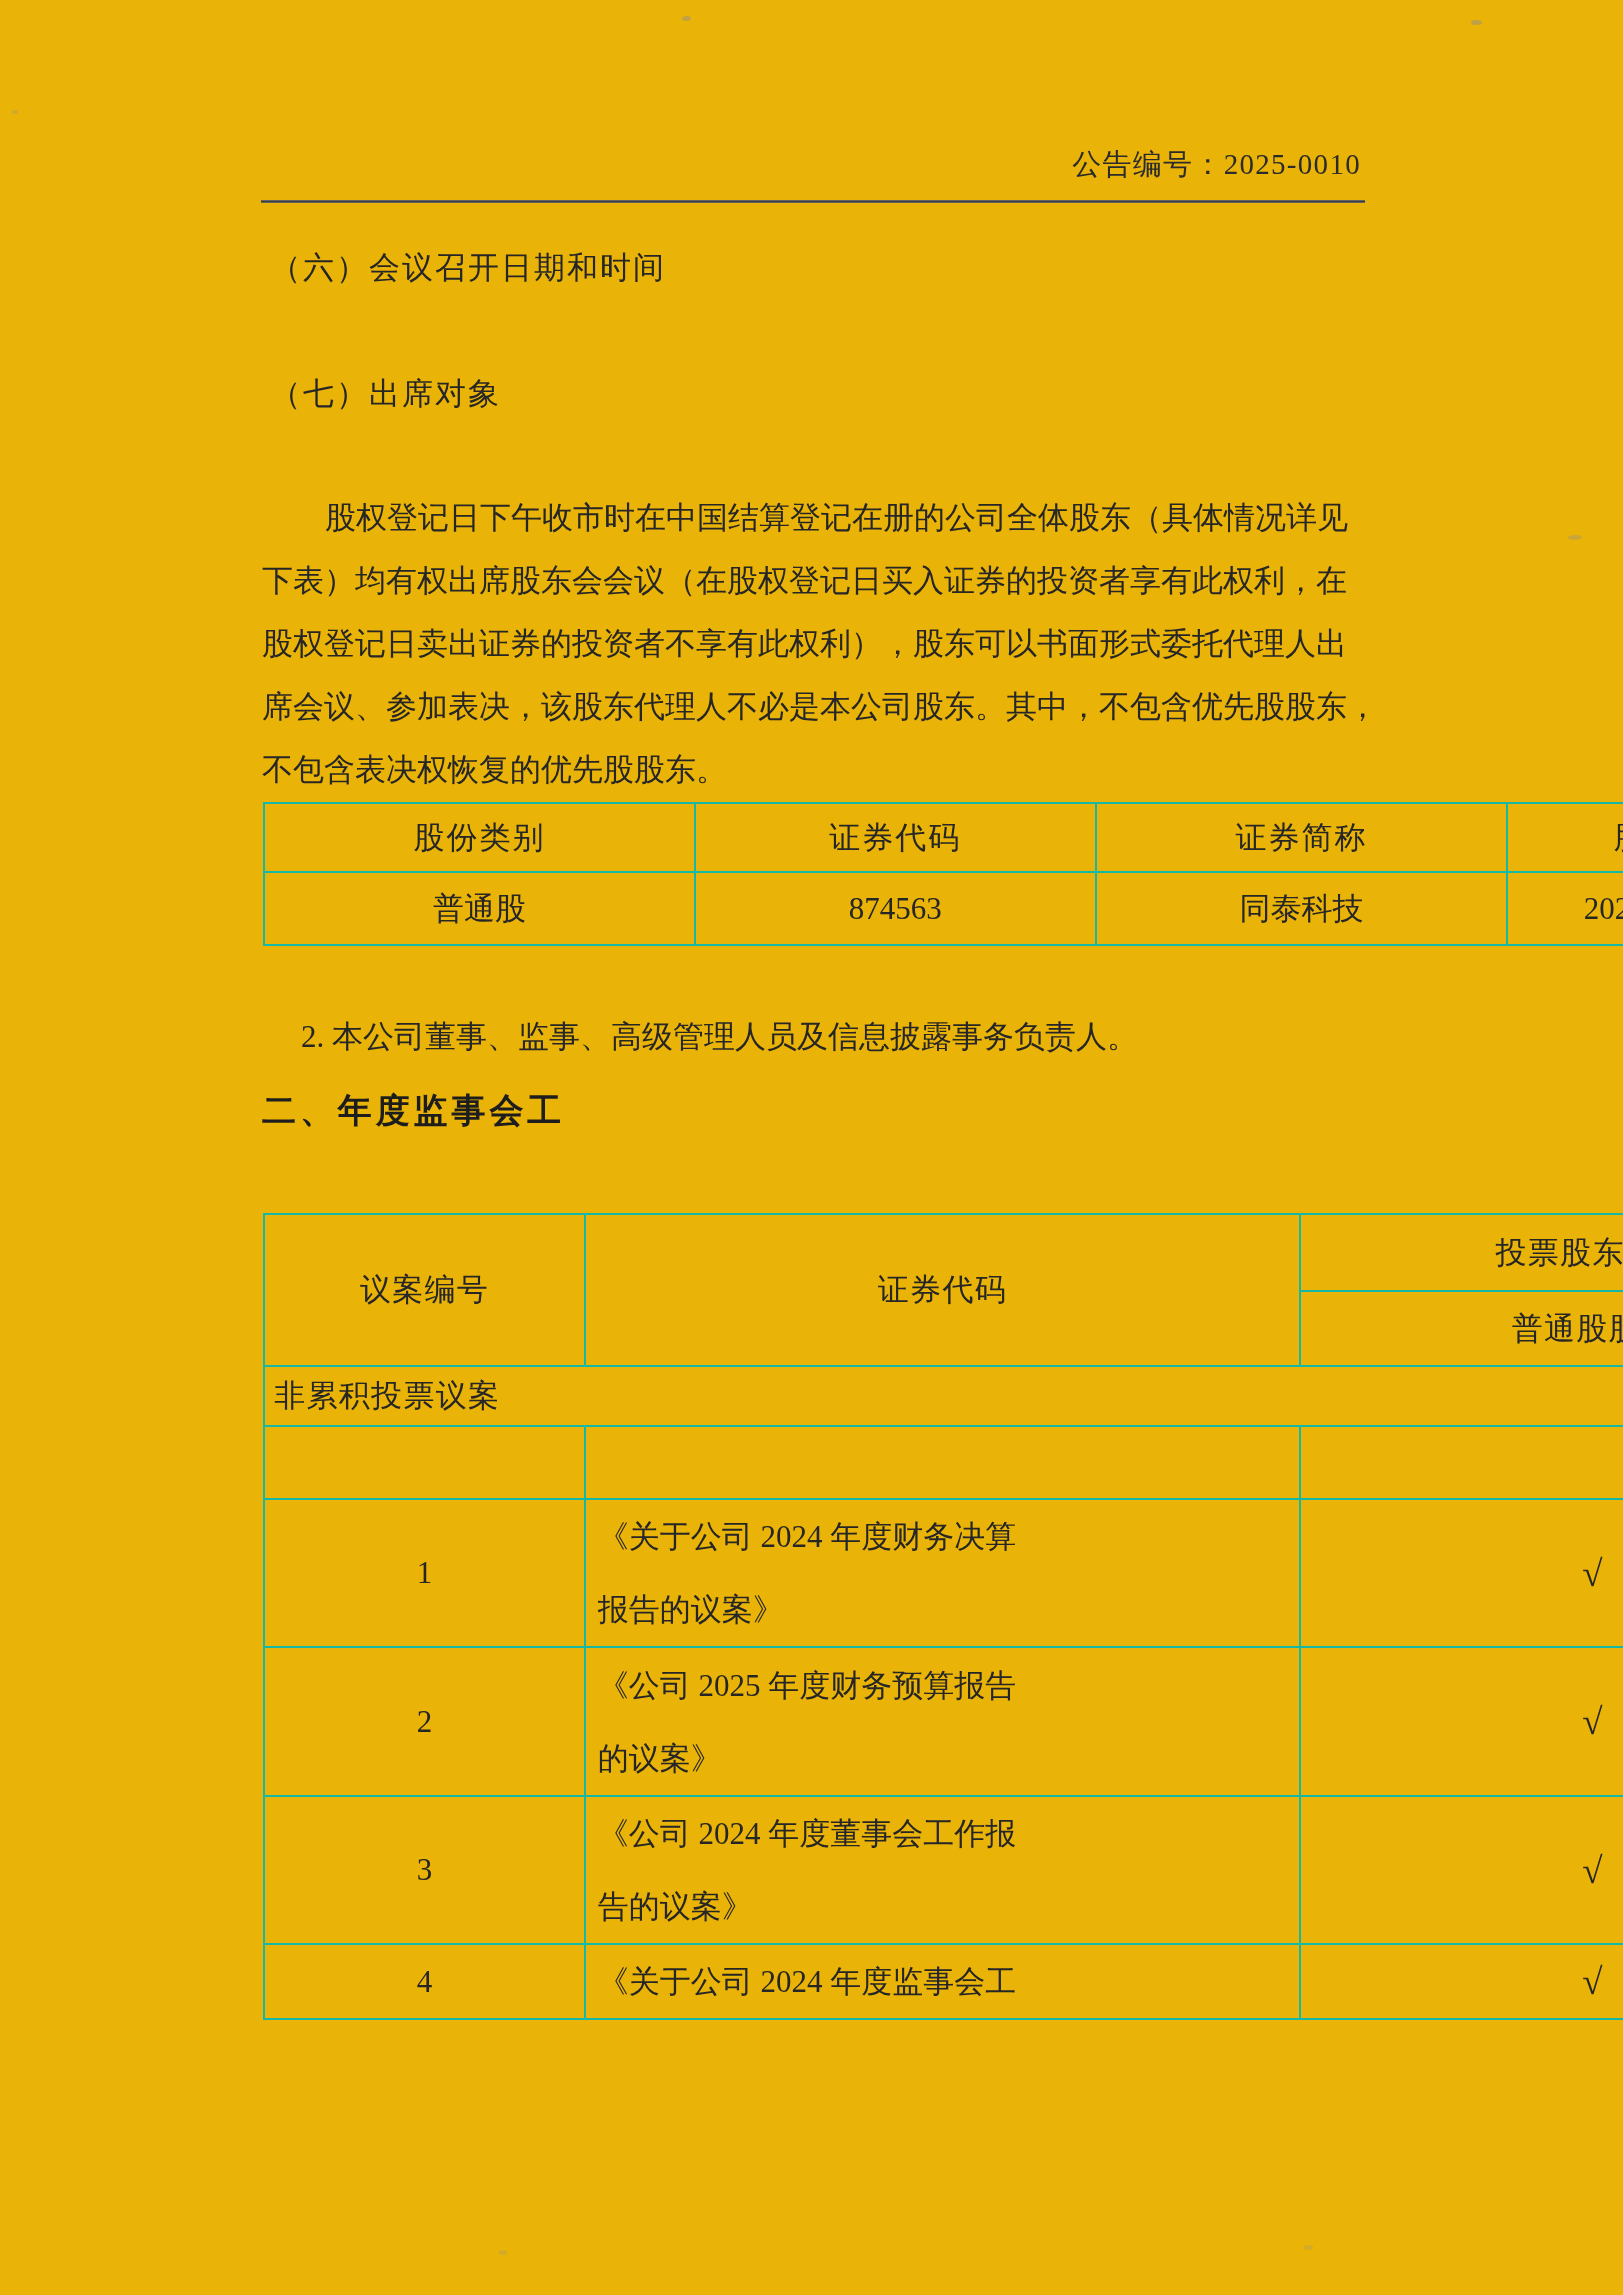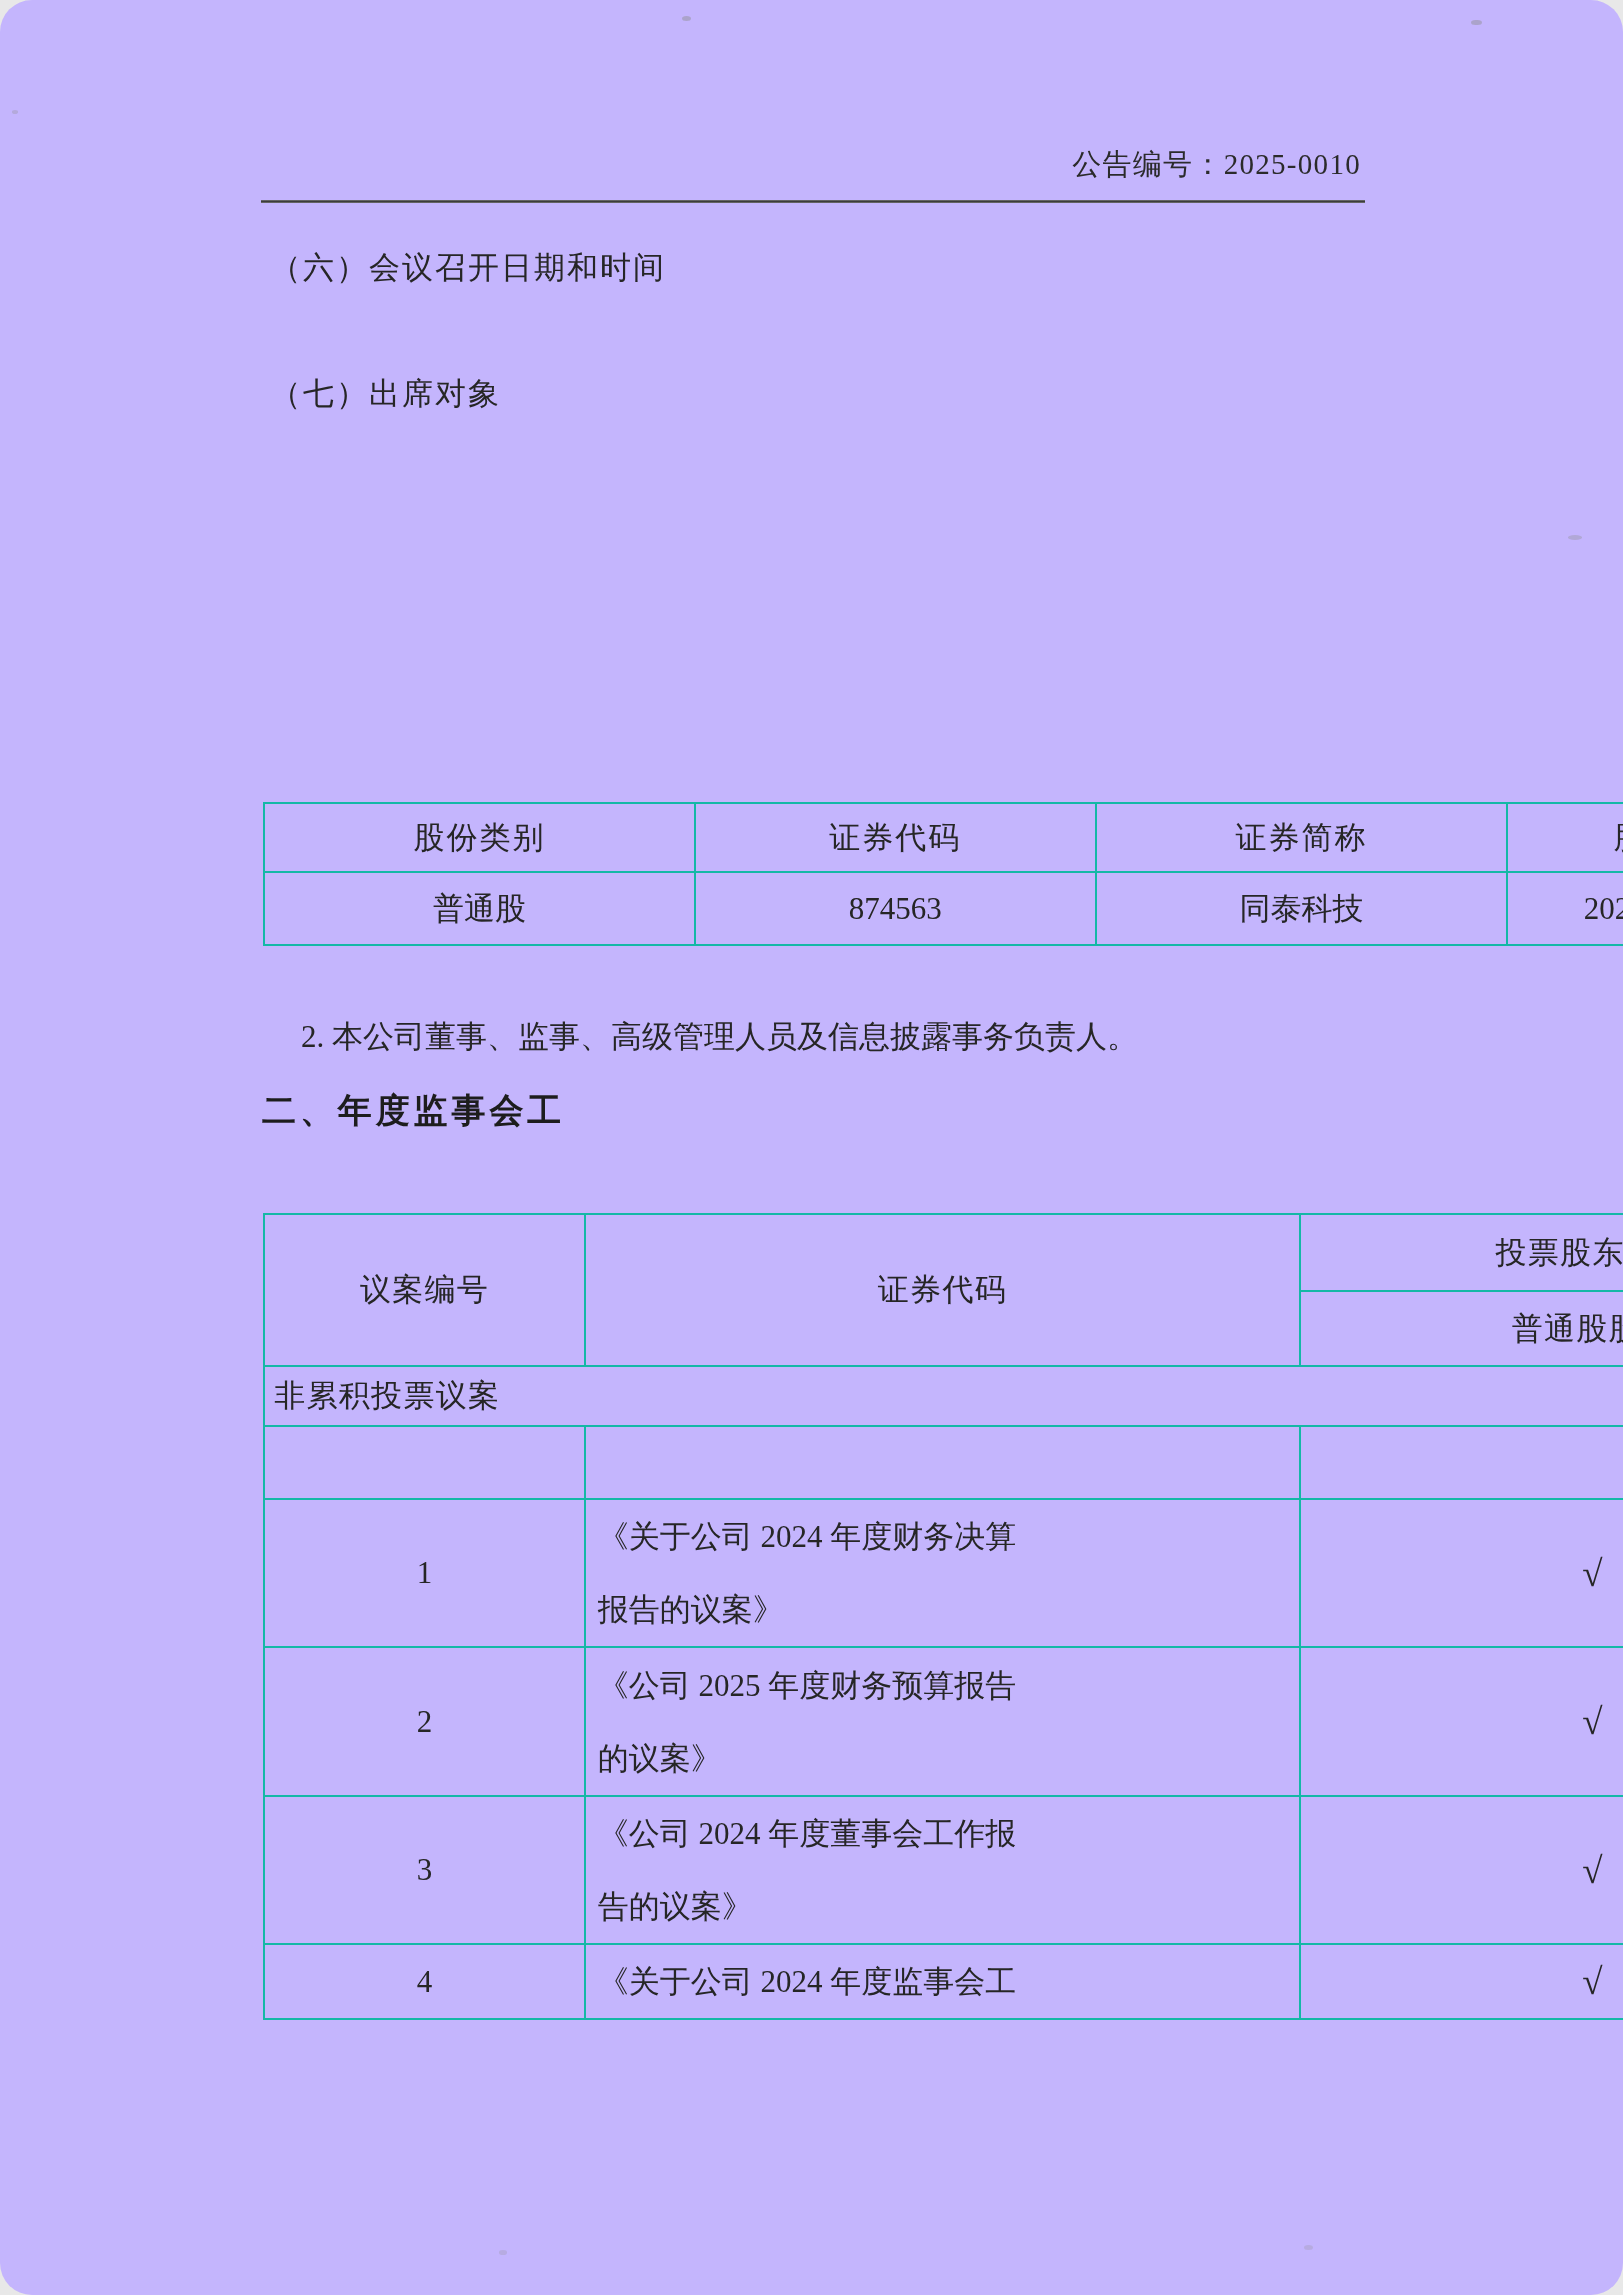--- a/index.html
+++ b/index.html
@@ -1,24 +1,23 @@
 <!DOCTYPE html>
 <html style="font-size:10.5px"><head>
 <meta charset="utf-8">
 <style>
   html,body { margin:0; padding:0; background:#e8e8e8; }
   .page {
     position:relative;
     width:1623px; height:2295px;
     margin:0 auto;
-    background:#c4b5fd;
+    background:#eab308;
     overflow:hidden;
     font-family:"Liberation Serif","DejaVu Serif",serif;
     color:#262626;
-    border-radius:32px;
   }
   .txt { position:absolute; font-size:31px; white-space:nowrap; }
   .ann-no { position:absolute; top:145px; right:262px; font-size:29px; letter-spacing:1.3px; color:#2b2b2b; }
   .rule { position:absolute; top:200px; left:261px; width:1104px; height:3.3px;
           background:linear-gradient(#777,#3c3c3c,#777); }
   .para { position:absolute; top:486px; left:262px; width:1106px; }
   .para .pline { line-height:63px; font-size:31px; letter-spacing:0px; white-space:nowrap; }
   .para .pline.indent { text-indent:63px; }
   .h2title { position:absolute; font-size:34px; font-weight:bold; letter-spacing:3.9px; white-space:nowrap; color:#1d1d1d; }
 
@@ -42,20 +41,27 @@
 
   <div class="ann-no">公告编号：2025-0010</div>
   <div class="rule"></div>
 
   <div class="txt" style="top:247px; left:270px; letter-spacing:2px;">（六）会议召开日期和时间</div>
 
 
   <div class="txt" style="top:373px; left:270px; letter-spacing:2px;">（七）出席对象</div>
 
 
+  <div class="para">
+    <div class="pline indent">股权登记日下午收市时在中国结算登记在册的公司全体股东（具体情况详见</div>
+    <div class="pline">下表）均有权出席股东会会议（在股权登记日买入证券的投资者享有此权利，在</div>
+    <div class="pline">股权登记日卖出证券的投资者不享有此权利），股东可以书面形式委托代理人出</div>
+    <div class="pline">席会议、参加表决，该股东代理人不必是本公司股东。其中，不包含优先股股东，</div>
+    <div class="pline">不包含表决权恢复的优先股股东。</div>
+  </div>
 
   <table class="scan tbl1">
     <colgroup>
       <col style="width:26.6%">
         <col style="width:24.7%">
         <col style="width:25.4%">
         <col style="width:23.3%">
     </colgroup>
     <tbody>
         <tr style="height:69px">

